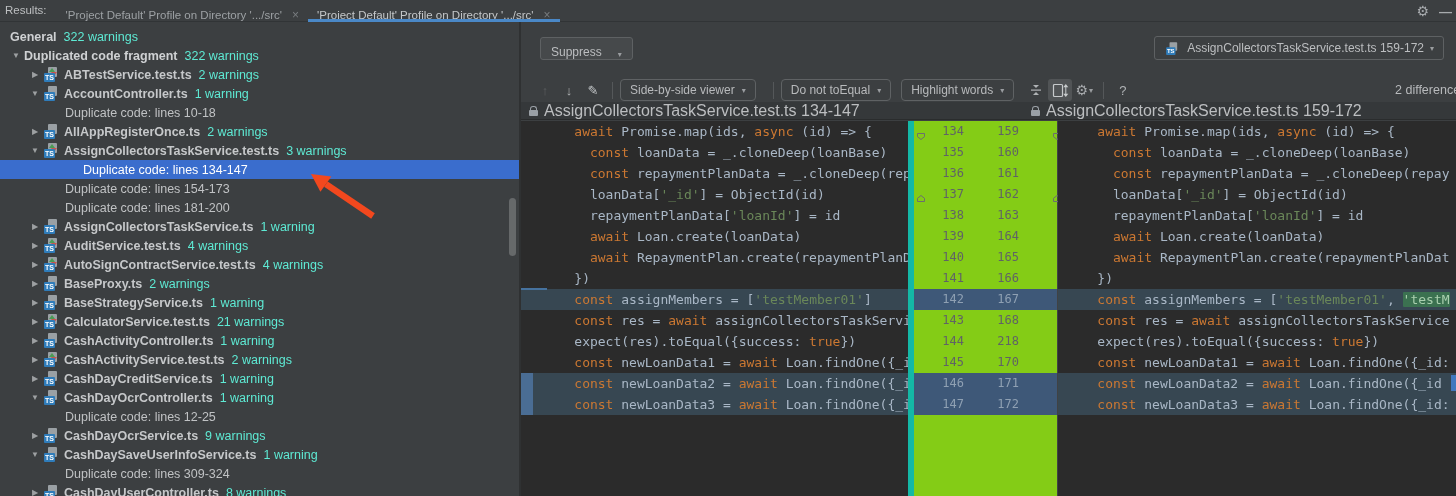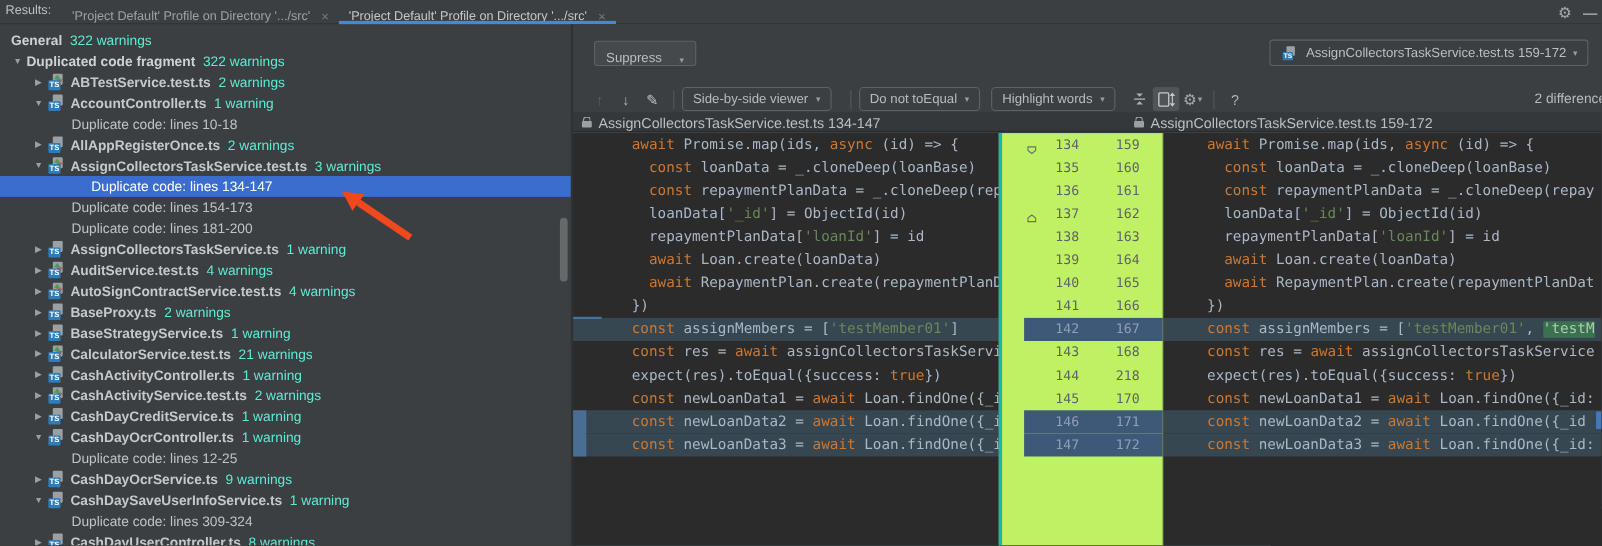--- a/index.html
+++ b/index.html
@@ -63,36 +63,36 @@
   .vsep { width:1px; height:17px; background:#55585a; margin:0 7px; }
   .dd { border:1px solid #5f6264; border-radius:4px; padding:3px 9px; font-size:12px; color:#b8babc;
     display:flex; align-items:center; gap:7px; margin-right:10px; background:#3c3f41; }
   .tog { display:flex; align-items:center; justify-content:center; width:24px; height:22px; }
   .tog.pressed { background:#515456; border-radius:3px; }
   .help-q { font-size:13px; color:#b0b3b5; margin-left:8px; }
   .diff-count { position:absolute; left:874px; top:61px; font-size:12.5px; color:#b8babc; white-space:nowrap; }
 
   
   .dheaders { position:absolute; left:0; right:0; top:80px; height:18px; background:#35383a;
-    border-bottom:1px solid #2a2c2d; font-size:13px; color:#bcbec0; }
+    border-bottom:1px solid #2a2c2d; font-size:16px; color:#bcbec0; }
   .dheader { position:absolute; top:0; height:18px; display:flex; align-items:center; white-space:nowrap; overflow:hidden; }
   .dheader.lft { left:6px; width:500px; }
   .dheader.rgt { left:508px; right:0; }
   .lock { width:9px; height:10px; position:relative; display:inline-block; margin:0 6px 0 2px; flex:0 0 9px; }
   .lock::before { content:""; position:absolute; left:1px; top:0; width:5px; height:5px;
     border:1.5px solid #9aa0a6; border-bottom:none; border-radius:3px 3px 0 0; }
   .lock::after { content:""; position:absolute; left:0; top:4px; width:9px; height:6px; background:#9aa0a6; border-radius:1px; }
 
   
   .editor { position:absolute; left:0; right:0; top:99px; bottom:0; }
   .pane { position:absolute; top:0; bottom:0; background:#2b2b2b; overflow:hidden; }
   .pane.lft { left:0; width:387px; }
   .pane.rgt { left:537px; right:0; }
-  .gutter { position:absolute; left:387px; width:150px; top:0; bottom:0; background:#bef264;
-    border-left:3px solid #14b8a6; border-right:1px solid #404244;padding-left:20px; }
+  .gutter { position:absolute; left:387px; width:150px; top:0; bottom:0; background:#84cc16;
+    border-left:6px solid #14b8a6; border-right:1px solid #404244; }
   .cl { height:21px; line-height:21px; white-space:pre; font-family:"DejaVu Sans Mono", monospace;
     font-size:13px; color:#a9b7c6; }
   .pane.lft .cl { padding-left:22px; }
   .pane.rgt .cl { padding-left:8px; }
   .cl.hl { background:#374752; }
   .tk-k { color:#cc7832; }
   .tk-s { color:#6a8759; }
   .tk-i { color:#a9cfae; background:#3b7150; border-radius:1px; }
   .tk-b { display:inline-block; width:9px; height:16px; background:#4178be; vertical-align:-3px; margin-left:1px; }
   .gr { height:21px; line-height:21px; position:relative; font-family:"DejaVu Sans Mono", monospace;

